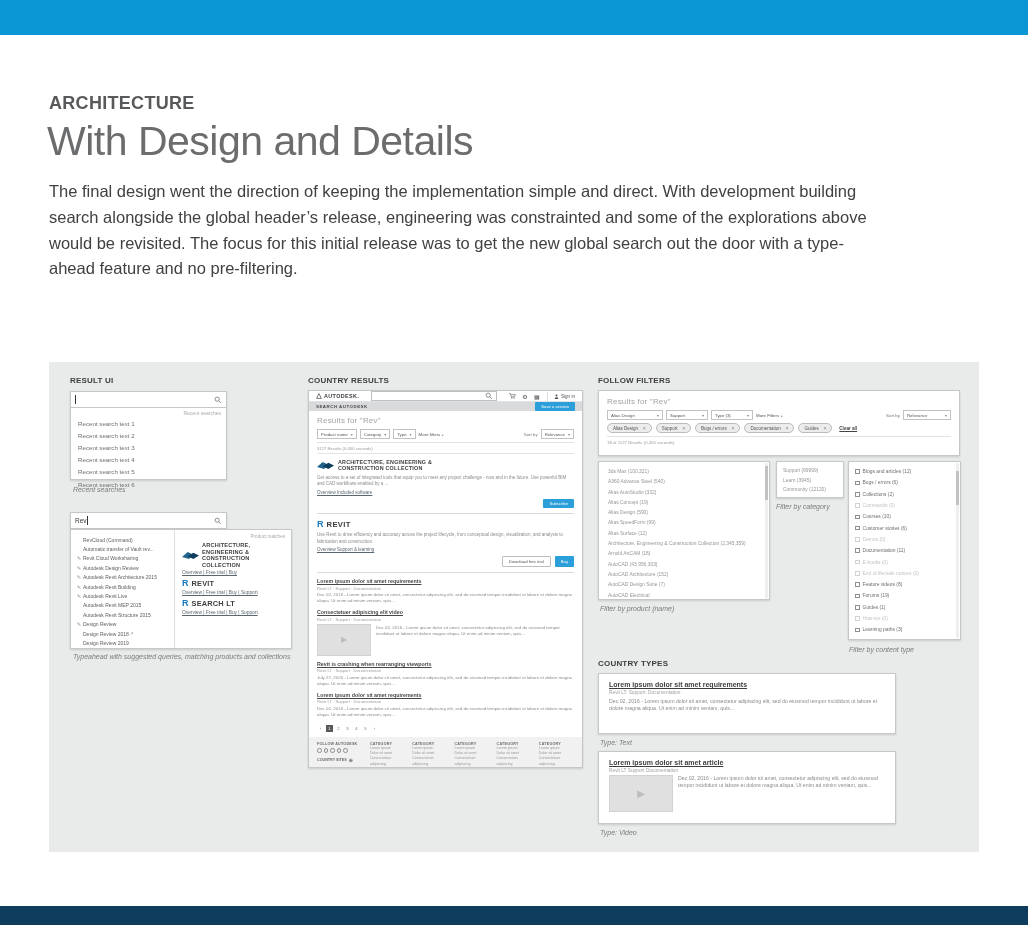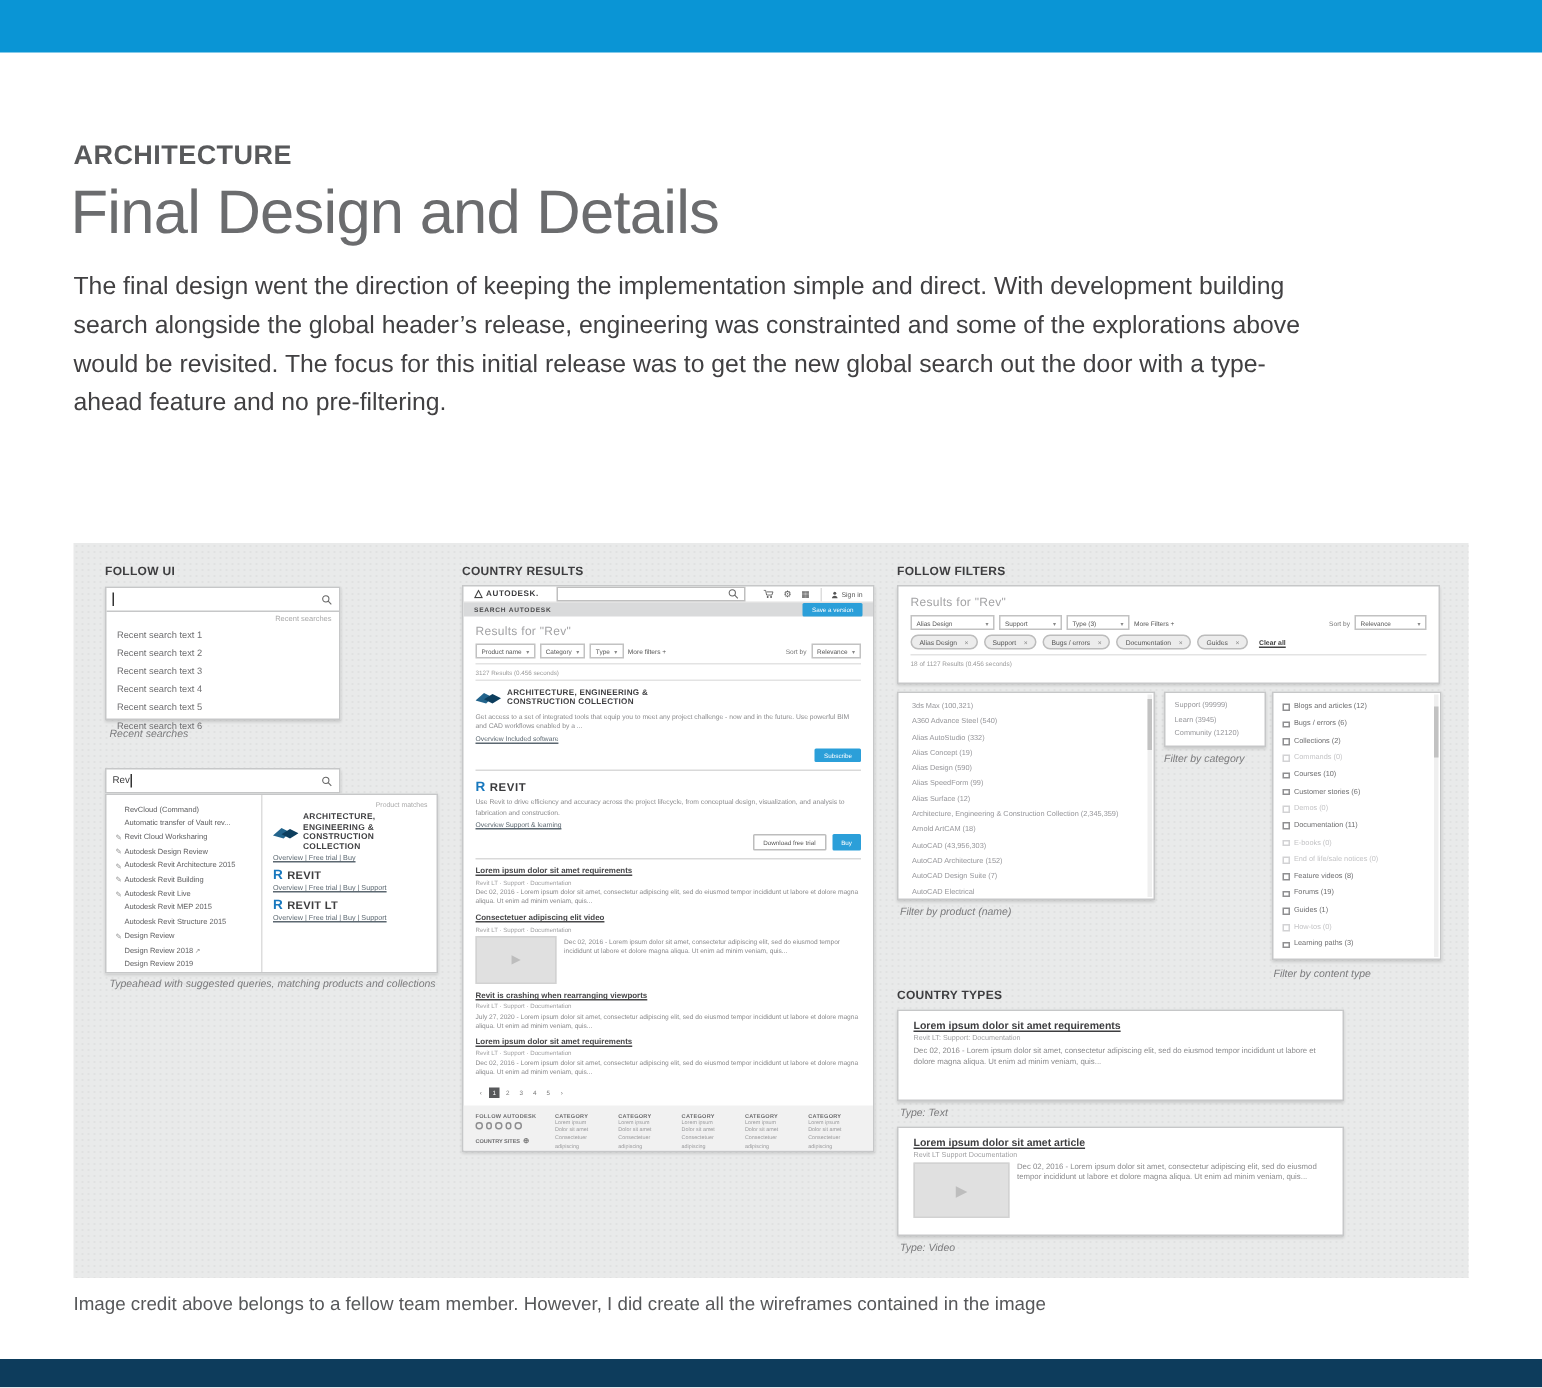--- a/index.html
+++ b/index.html
@@ -132,26 +132,26 @@
   .vid-thumb.lg{width:62px;height:35px;font-size:10px;flex:0 0 62px;}
   #rt-video-cap{left:551px;top:467px;}
 </style>
 </head>
 <body>
 
 <div id="page">
   <div id="topbar" class="abs"></div>
 
   <div id="kicker" class="abs">ARCHITECTURE</div>
-  <h1 id="title" class="abs">Final Design and Details</h1>
+  <h1 id="title" class="abs">With Design and Details</h1>
   <p id="intro" class="abs">The final design went the direction of keeping the implementation simple and direct. With development building search alongside the global header’s release, engineering was constrainted and some of the explorations above would be revisited. The focus for this initial release was to get the new global search out the door with a type-ahead feature and no pre-filtering.</p>
 
   <div id="panel" class="abs">
 
-    <div class="sec-label" style="left:21px;top:14px">FOLLOW UI</div>
+    <div class="sec-label" style="left:21px;top:14px">RESULT UI</div>
 
     <div id="sui-card1" class="card">
       <div class="sui-input">
         <span class="caret"></span>
         <svg class="mag" viewBox="0 0 10 10">
             <circle cx="4" cy="4" r="2.6" fill="none" stroke="#666" stroke-width="0.9"></circle>
             <line x1="6" y1="6" x2="8.6" y2="8.6" stroke="#666" stroke-width="0.9"></line>
           </svg>
       </div>
       <div class="sui-recent-h">Recent searches</div>
@@ -249,21 +249,21 @@
           <span class="pm-name">ARCHITECTURE, ENGINEERING &amp; CONSTRUCTION COLLECTION</span>
         </div>
         <div class="pm-links">Overview | Free trial | Buy</div>
         <div class="pm-item">
           <span class="r-logo">R</span>
           <span class="pm-name big">REVIT</span>
         </div>
         <div class="pm-links">Overview | Free trial | Buy | Support</div>
         <div class="pm-item">
           <span class="r-logo">R</span>
-          <span class="pm-name big">REVIT LT</span>
+          <span class="pm-name big">SEARCH LT</span>
         </div>
         <div class="pm-links">Overview | Free trial | Buy | Support</div>
       </div>
     </div>
     <div id="sui-cap2" class="wf-caption">Typeahead with suggested queries, matching products and collections</div>
 
     <div class="sec-label" style="left:259px;top:14px">COUNTRY RESULTS</div>
 
     <div id="sr-card" class="card">
       <div id="sr-head">
@@ -625,15 +625,14 @@
         <div class="vid-thumb lg">
             <span>▶</span>
           </div>
         <div class="rt-body" style="margin-top:0">Dec 02, 2016 - Lorem ipsum dolor sit amet, consectetur adipiscing elit, sed do eiusmod tempor incididunt ut labore et dolore magna aliqua. Ut enim ad minim veniam, quis...</div>
       </div>
     </div>
     <div id="rt-video-cap" class="wf-caption">Type: Video</div>
 
   </div>
 
-  <div id="credit" class="abs">Image credit above belongs to a fellow team member. However, I did create all the wireframes contained in the image</div>
   <div id="bottombar" class="abs"></div>
 </div>
 
 </body></html>

